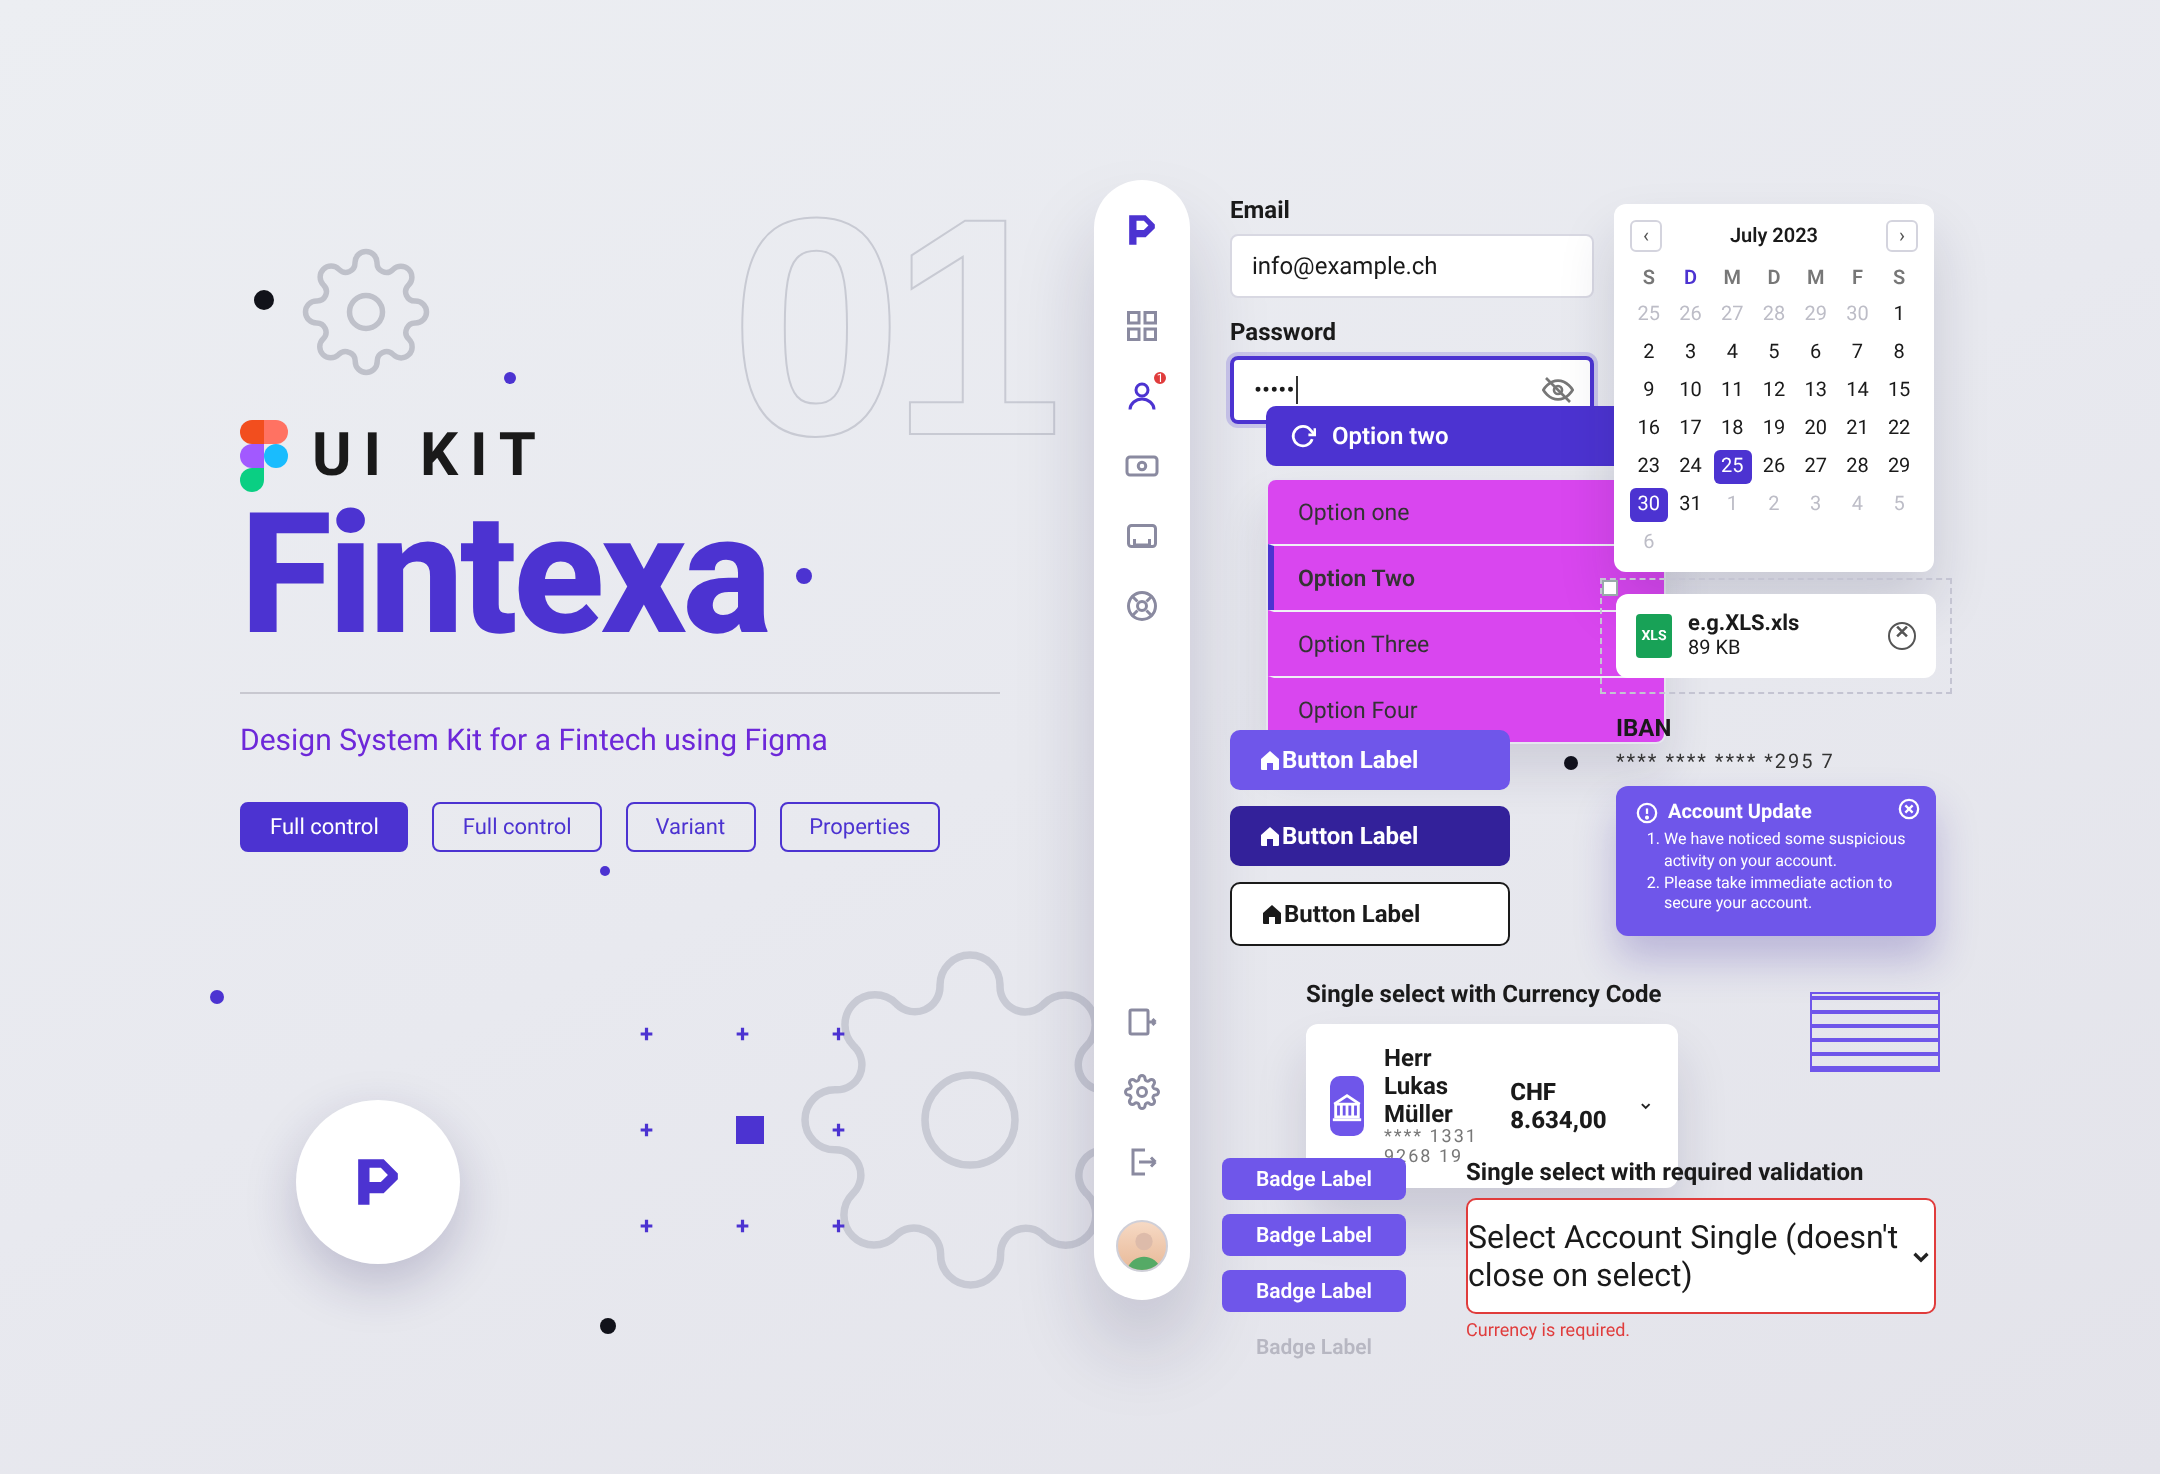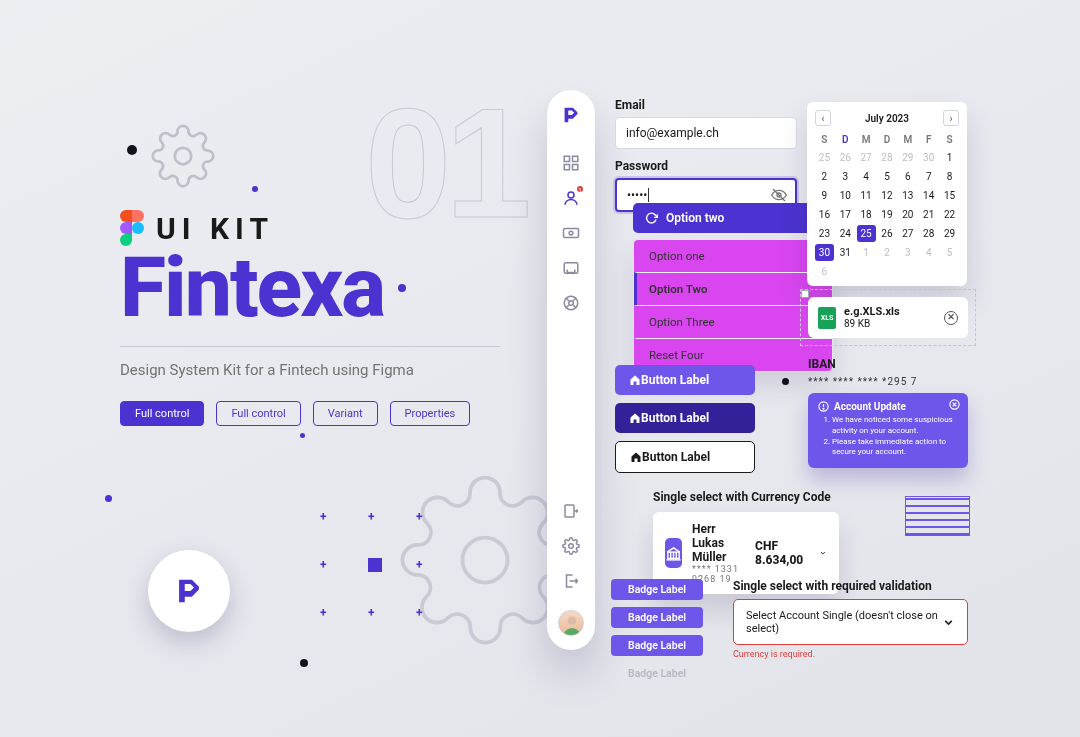--- a/index.html
+++ b/index.html
@@ -19,21 +19,21 @@
     -webkit-text-stroke:1px #c8cad3; letter-spacing:-6px;
     font-family: Arial, sans-serif;
   }
   
   .left { position:absolute; left:120px; top:210px; width:400px; }
   .figma-logo { display:inline-block; vertical-align:middle; margin-right:8px;}
   .uik-tag { font-size:30px; font-weight:700; letter-spacing:6px; color:#1a1a1a; vertical-align:middle;}
   .brand { font-size:84px; font-weight:800; color:#4c33d1; letter-spacing:-2px; line-height:0.95; margin-top:2px;}
   .brand-dot { display:inline-block; width:8px; height:8px; background:#4c33d1; border-radius:50%; margin-left:14px; vertical-align:24px;}
   .divider { height:1px; width:380px; background:#c8c8d0; margin:18px 0 14px;}
-  .subtitle { font-size:15px; color:#737373;}
+  .subtitle { font-size:15px; color:#6d28d9;}
   .chips { margin-top:22px; display:flex; gap:12px;}
   .chip { font-size:11px; padding:5px 14px; border-radius:4px; border:1px solid #4c33d1; color:#4c33d1;}
   .chip.filled{ background:#4c33d1; color:#fff;}
   .brand-icon { position:absolute; left:148px; top:550px; width:82px; height:82px; background:#fff; border-radius:50%; box-shadow:0 10px 26px rgba(38,28,90,.22); display:flex; align-items:center; justify-content:center;}
   
   .vnav { position:absolute; left:547px; top:90px; width:48px; height:560px; background:#fff; border-radius:24px; box-shadow:0 24px 40px rgba(30,24,70,.18); display:flex; flex-direction:column; align-items:center; padding:14px 0;}
   .vnav .logo{ margin-bottom:14px;}
   .vnav .item{ width:24px; height:24px; margin:11px 0; display:flex; align-items:center; justify-content:center; color:#8a8aa0; position:relative; cursor:pointer;}
   .vnav .item.active{ color:#4c33d1;}
   .vnav .item .dot{position:absolute; top:-2px; right:-2px; width:10px; height:10px; border-radius:50%; background:#e03c3c; border:2px solid #fff; font-size:6px; color:#fff; line-height:7px; text-align:center;}
@@ -97,21 +97,21 @@
   .ccard .amt{ margin-left:auto; font-size:12px; font-weight:800;}
   .ccard .chev{ margin-left:6px; color:#333;}
   
   .hatch{ left:905px; top:496px; width:65px; height:40px; border:1px solid #6f56ea; background:repeating-linear-gradient(0deg,#6f56ea 0 2px, transparent 2px 7px);}
   
   .badges{ left:611px; top:579px; display:flex; flex-direction:column; gap:7px;}
   .badge{ background:#6f56ea; color:#fff; font-size:10.5px; font-weight:600; padding:4px 12px; border-radius:4px; width:92px; text-align:center;}
   .badge.ghost{ background:transparent; color:#b7b7c2;}
   
   .selerr{ left:733px; top:579px; width:235px;}
-  .selerr .sel{ background:#fff; border:1.5px solid #e03c3c; border-radius:5px; padding:9px 12px; font-size:11px; display:flex; align-items:center; margin-top:6px;}
+  .selerr .sel{ background:#fff; border:1.5px solid #e03c3c; border-radius:5px; padding:9px 0; font-size:16px; display:flex; align-items:center; margin-top:6px;}
   .selerr .err{ color:#e03c3c; font-size:9px; margin-top:4px;}
   .actions{ display:flex; gap:10px; justify-content:flex-end; margin-top:18px;}
   .mini{ font-size:11px; font-weight:700; padding:6px 14px; border-radius:4px; cursor:pointer;}
   .mini.sub{ background:#4c33d1; color:#fff;}
   .mini.rst{ border:1.5px solid #4c33d1; color:#4c33d1;}
   
   .cross-grid{ position:absolute; left:320px; top:510px; width:110px; height:110px;}
   .cross-grid span{position:absolute; color:#4c33d1; font-size:12px; font-weight:700;}
   .cg-center{ left:48px; top:48px; width:14px; height:14px; background:#4c33d1;}
   svg{display:block;}
@@ -279,21 +279,21 @@
       </svg>
     <span class="sp">Option two</span>
     <svg width="12" height="12" viewBox="0 0 24 24" fill="none" stroke="#fff" stroke-width="3">
         <polyline points="18 15 12 9 6 15"></polyline>
       </svg>
   </div>
   <div class="dd-list" id="dd-list">
       <div class="dd-opt">Option one</div>
       <div class="dd-opt sel">Option Two</div>
       <div class="dd-opt">Option Three</div>
-      <div class="dd-opt">Reset Four</div>
+      <div class="dd-opt">Option Four</div>
     </div>
 </div>
 
 <div class="panel cal">
   <div class="cal-head">
     <div class="cal-nav">‹</div>
     <div class="cal-title">July 2023</div>
     <div class="cal-nav">›</div>
   </div>
   <div class="cal-grid" id="cal-grid">

